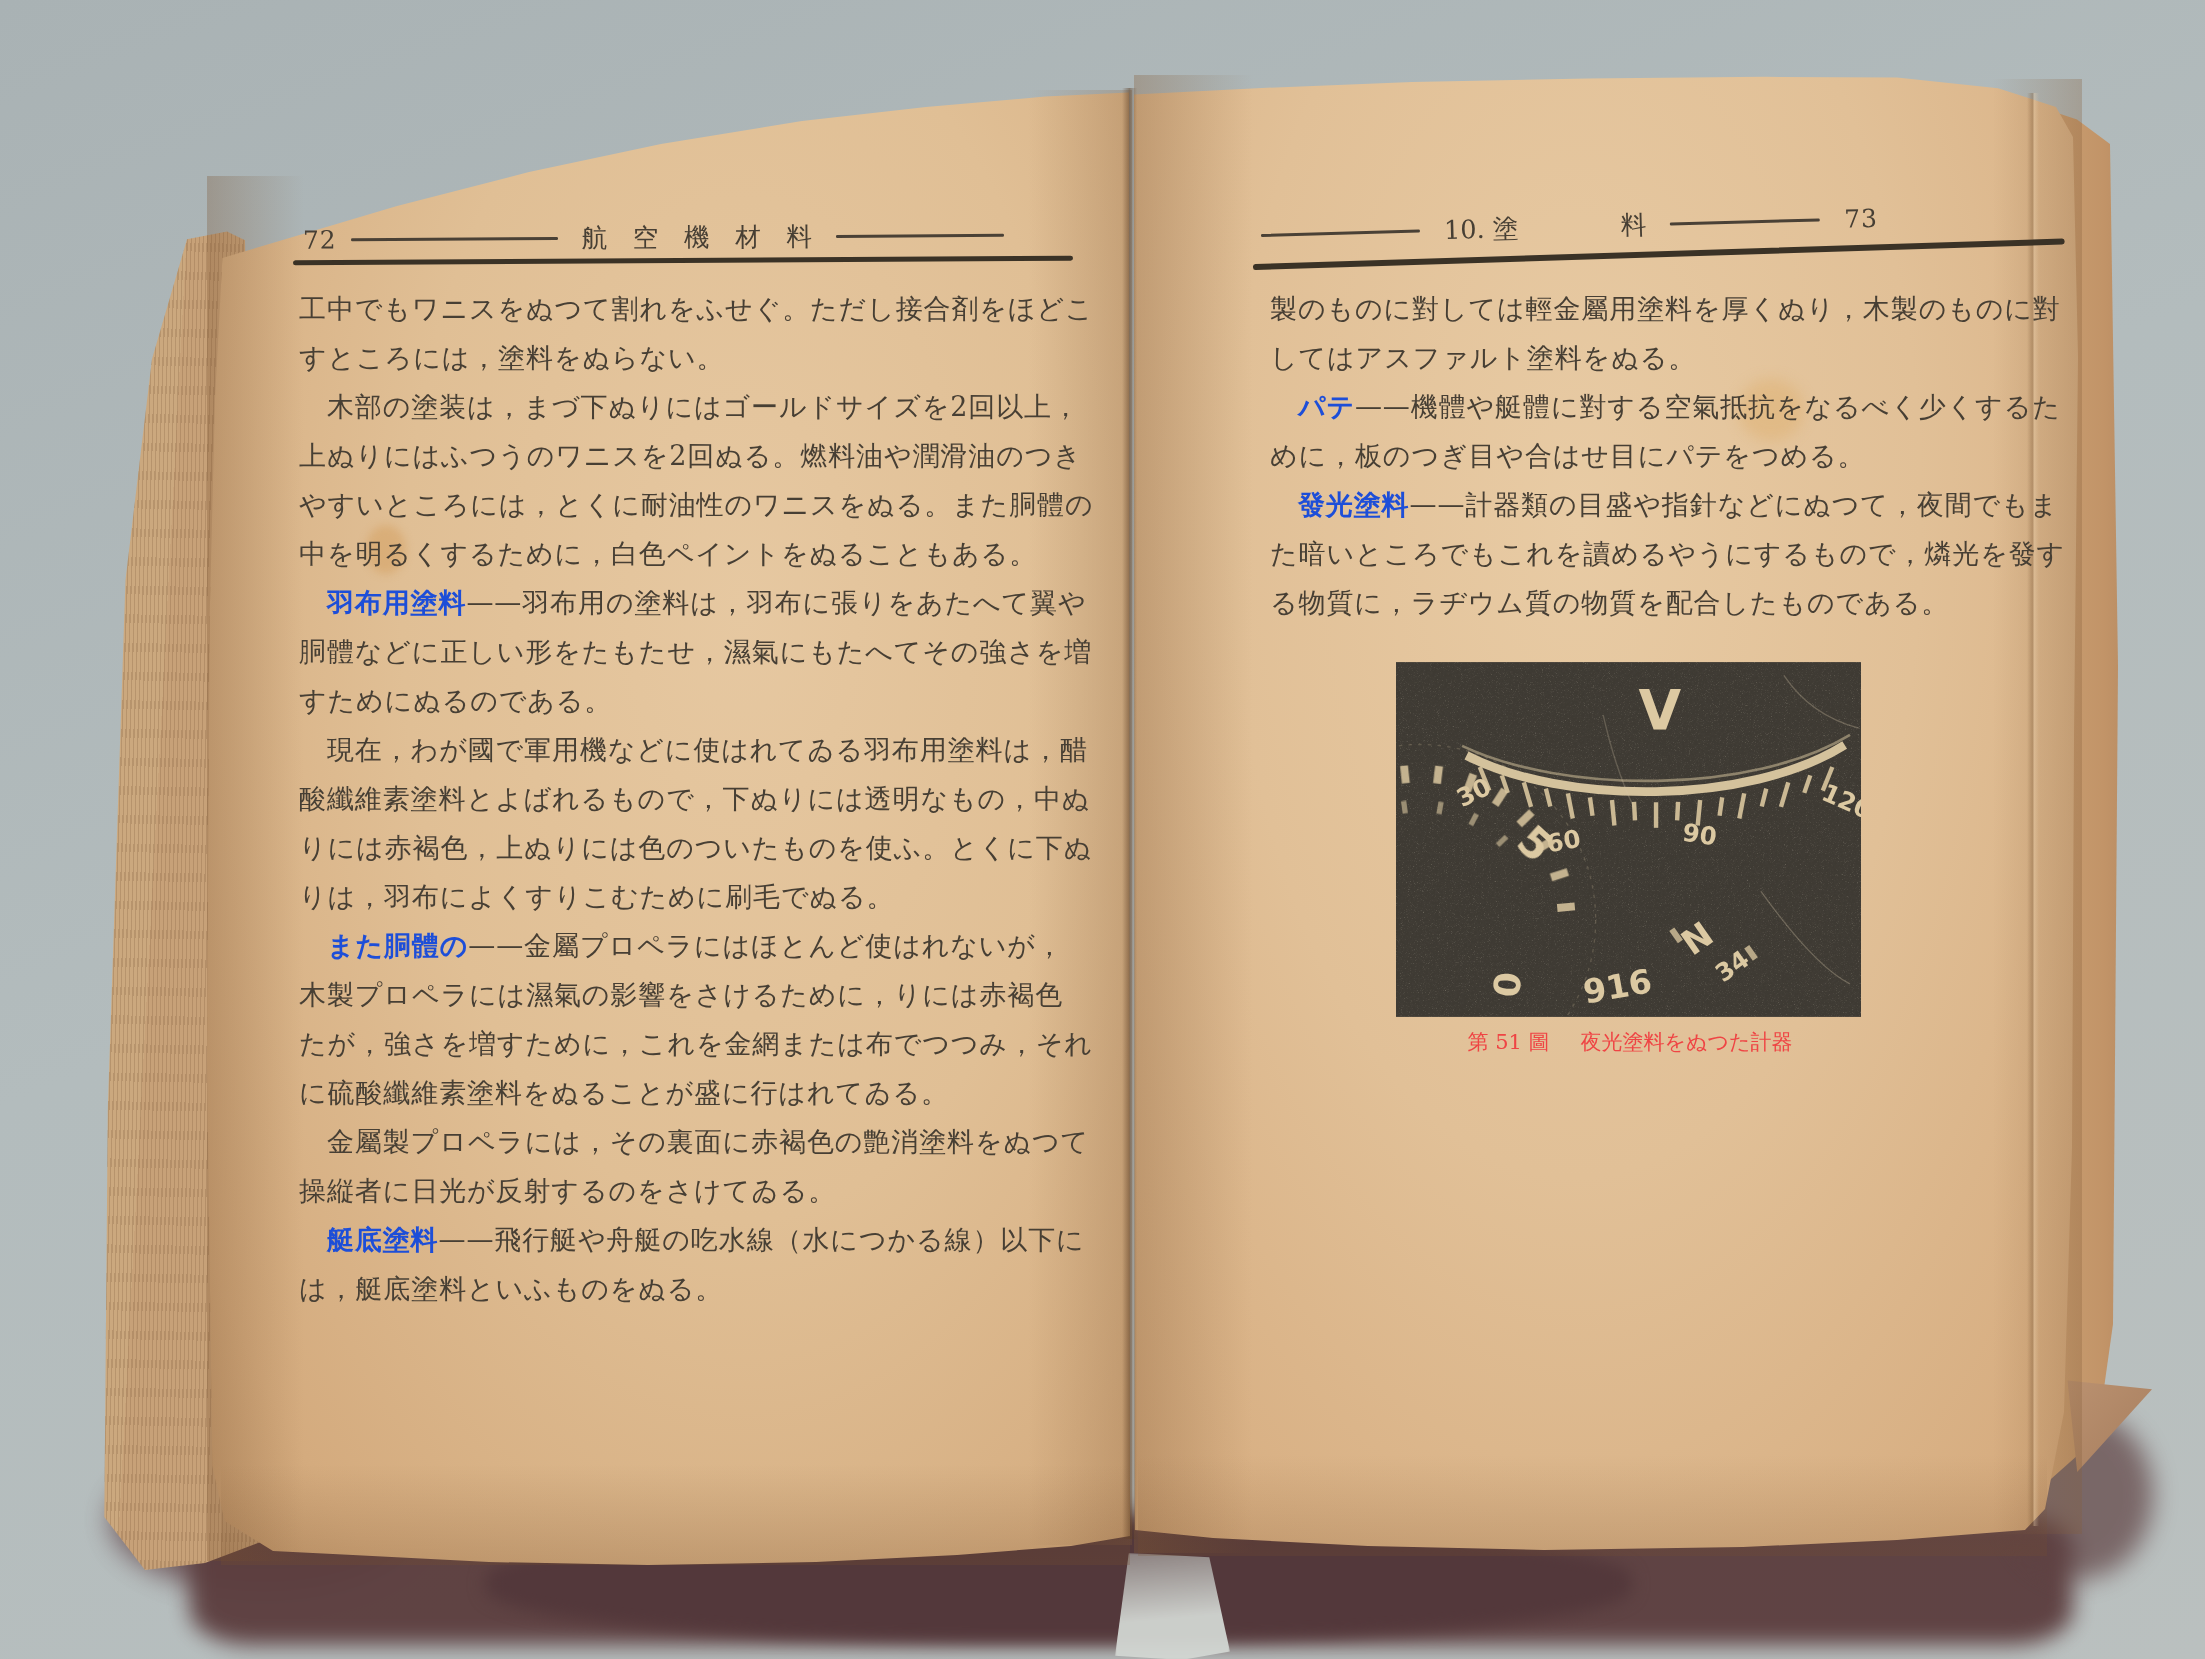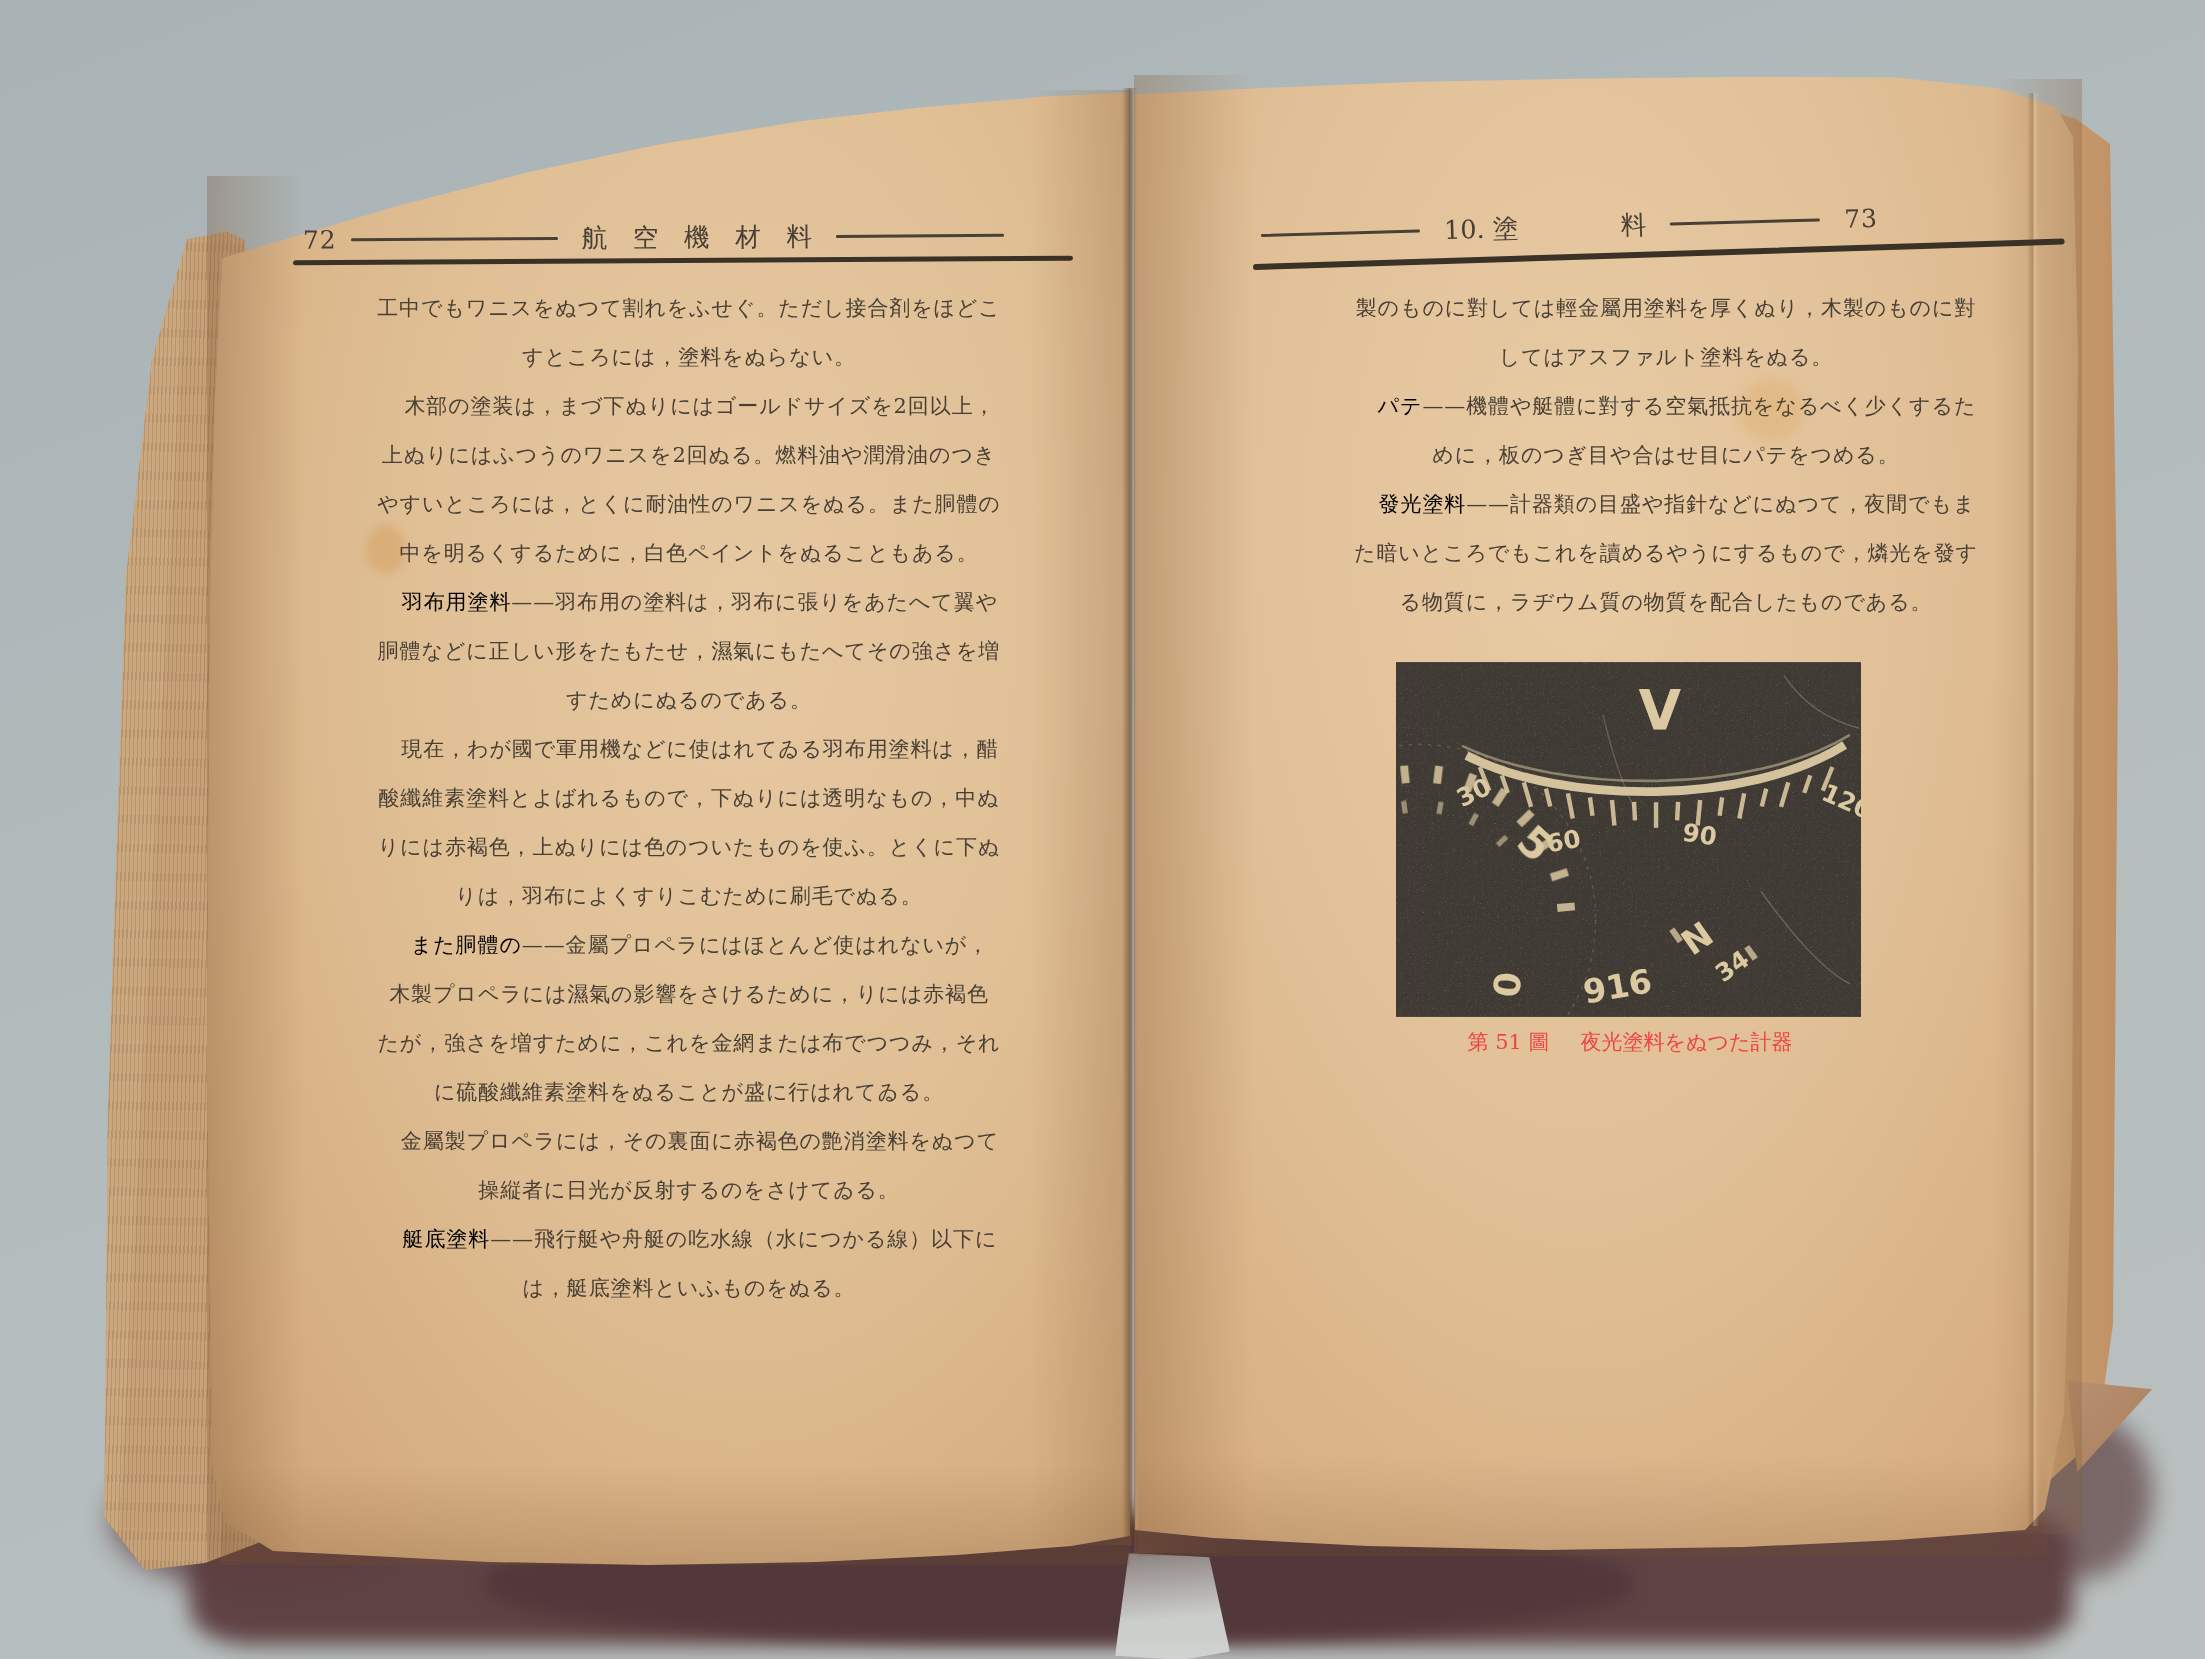--- a/index.html
+++ b/index.html
@@ -67,25 +67,25 @@
   
   .pheader{display:flex;align-items:center;color:#473f34;}
   .lp-header{left:303px;top:220px;width:776px;transform:rotate(-.4deg);}
   .rp-header{left:1261px;top:218px;width:803px;transform:rotate(-1.6deg);transform-origin:left center;}
   .pagenum{font-size:25px;letter-spacing:0.9px;}
   .htitle{font-size:25.6px;white-space:nowrap;}
   .hdash{height:2.2px;background:#4a4136;border-radius:1.3px;flex:none;}
   .lp-rule{left:293px;top:258px;width:780px;height:4.9px;background:#3a3226;border-radius:2.6px;transform:rotate(-.35deg);}
   .rp-rule{left:1253px;top:264px;width:812px;height:5.7px;background:#3a3226;border-radius:2.6px;transform:rotate(-1.8deg);transform-origin:left center;}
   
-  .body-text{font-size:21px;line-height:49px;color:#473f34;letter-spacing:0.9px;text-align:center;}
+  .body-text{font-size:27px;line-height:49px;color:#473f34;letter-spacing:0.9px;}
   .lp-body{left:299px;top:284px;width:780px;}
   .rp-body{left:1270px;top:284px;width:792px;}
   .tl{height:49px;white-space:nowrap;}
-  .lead{font-weight:400;color:#000000;}
+  .lead{font-weight:700;color:#1d4ed8;}
   
   .figure{left:1396px;top:662px;width:465px;height:355px;}
   .figure svg{display:block;width:100%;height:100%;}
   .fig-caption{left:1396px;top:1028px;width:468px;text-align:center;font-size:21px;color:#ef4444;white-space:nowrap;}
   .cap-label{margin-right:31px;}
   .ph-num{font-family:"DejaVu Sans","Liberation Sans",sans-serif;font-weight:700;fill:#dcc9a2;}
 </style>
 </head>
 <body>
 

